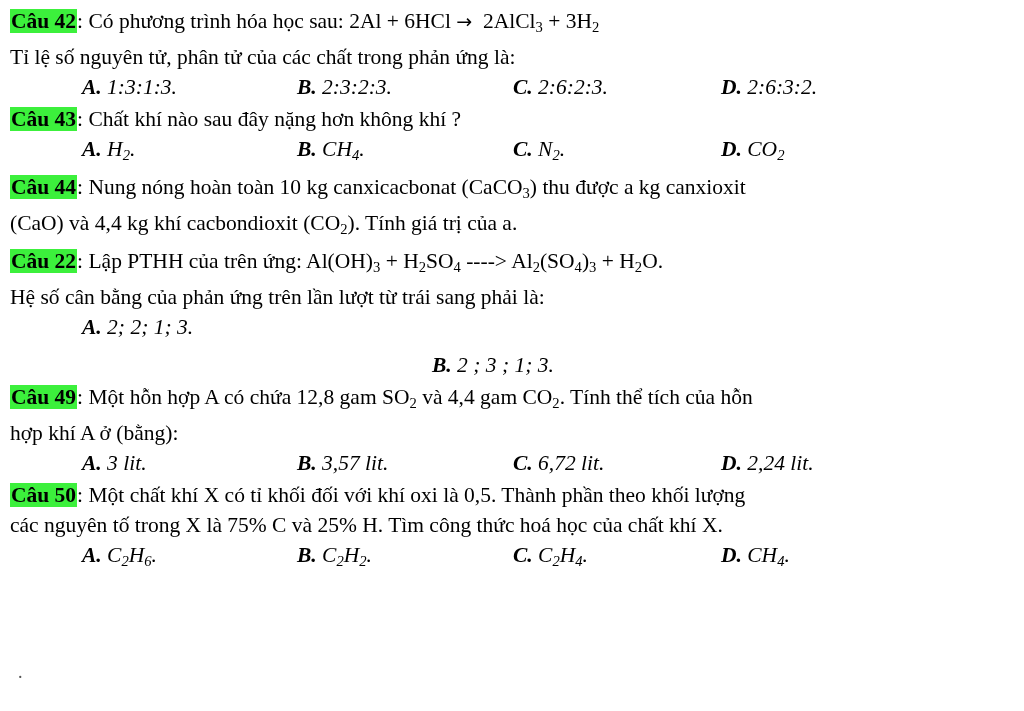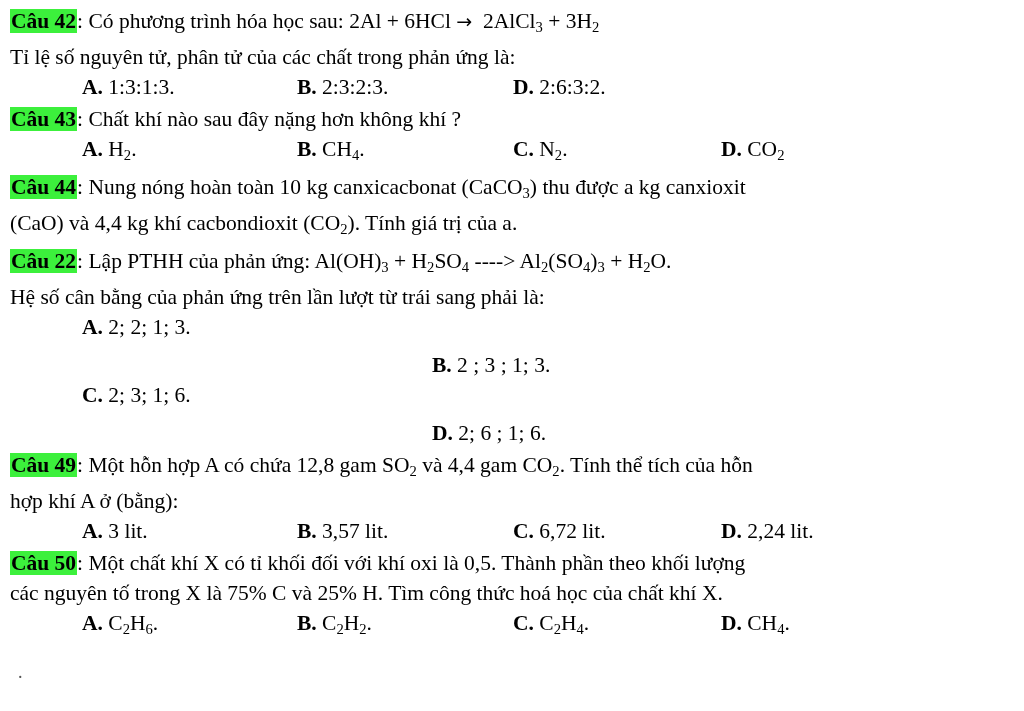--- a/index.html
+++ b/index.html
@@ -38,20 +38,21 @@
   .bold { font-weight: bold; }
   sub {
     font-size: 0.68em;
     vertical-align: -0.28em;
   }
   .opts {
     display: flex;
     font-size: 21.5px;
     line-height: 30px;
     margin-left: 72px;
+    font-style: italic;
   }
   .opts .opt {
     white-space: nowrap;
   }
   
   .opts.c4 .opt:nth-child(1) { width: 215px; }
   .opts.c4 .opt:nth-child(2) { width: 216px; }
   .opts.c4 .opt:nth-child(3) { width: 208px; }
   .opts.c4 .opt:nth-child(4) { width: auto; }
   
@@ -72,20 +73,21 @@
 <div class="page">
 
   <div class="qblock">
     <div class="line">
       <span class="tag">Câu 42</span><span>: Có phương trình hóa học sau: 2Al  +   6HCl</span>&nbsp;<span class="arrow">→</span>&nbsp;&nbsp;<span>2AlCl</span><sub>3</sub><span> + 3H</span><sub>2</sub>
     </div>
     <div class="line">Tỉ lệ số nguyên tử, phân tử của các chất trong phản ứng là:</div>
     <div class="opts c4">
       <div class="opt"><span class="bold">A.</span><span> 1:3:1:3.</span></div>
       <div class="opt"><span class="bold">B.</span><span> 2:3:2:3.</span></div>
+      <div class="opt"><span class="bold">C.</span><span> 2:6:2:3.</span></div>
       <div class="opt"><span class="bold">D.</span><span> 2:6:3:2.</span></div>
     </div>
   </div>
 
   <div class="qblock">
     <div class="line">
       <span class="tag">Câu 43</span><span>: Chất khí nào sau đây nặng hơn không khí ?</span>
     </div>
     <div class="opts c4">
       <div class="opt"><span class="bold">A.</span><span> H</span><sub>2</sub><span>.</span></div>
@@ -99,30 +101,26 @@
     <div class="line">
       <span class="tag">Câu 44</span><span>: Nung nóng hoàn toàn 10 kg canxicacbonat (CaCO</span><sub>3</sub><span>) thu được a kg canxioxit</span>
     </div>
     <div class="line">
       <span>(CaO) và 4,4 kg khí cacbondioxit (CO</span><sub>2</sub><span>). Tính giá trị của a.</span>
     </div>
   </div>
 
   <div class="qblock">
     <div class="line">
-      <span class="tag">Câu 22</span><span>: Lập PTHH của phản ứng: Al(OH)</span><sub>3</sub><span> + H</span><sub>2</sub><span>SO</span><sub>4</sub><span> ----&gt; Al</span><sub>2</sub><span>(SO</span><sub>4</sub><span>)</span><sub>3</sub><span> + H</span><sub>2</sub><span>O.</span>
+      <span class="tag">Câu 22</span><span>: Lập PTHH của trên ứng: Al(OH)</span><sub>3</sub><span> + H</span><sub>2</sub><span>SO</span><sub>4</sub><span> ----&gt; Al</span><sub>2</sub><span>(SO</span><sub>4</sub><span>)</span><sub>3</sub><span> + H</span><sub>2</sub><span>O.</span>
     </div>
     <div class="line">Hệ số cân bằng của phản ứng trên lần lượt từ trái sang phải là:</div>
     <div class="opts c2">
       <div class="opt"><span class="bold">A.</span><span> 2; 2; 1; 3.</span></div>
       <div class="opt"><span class="bold">B.</span><span> 2 ; 3 ; 1; 3.</span></div>
-    </div>
-    <div class="opts c2">
-      <div class="opt"><span class="bold">C.</span><span> 2; 3; 1; 6.</span></div>
-      <div class="opt"><span class="bold" title="D.">D.</span><span> 2; 6 ; 1; 6.</span></div>
     </div>
   </div>
 
   <div class="qblock">
     <div class="line">
       <span class="tag">Câu 49</span><span>: Một hỗn hợp A có chứa 12,8 gam SO</span><sub>2</sub><span> và 4,4 gam CO</span><sub>2</sub><span>. Tính thể tích của hỗn</span>
     </div>
     <div class="line">hợp khí A ở (bằng):</div>
     <div class="opts c4">
       <div class="opt"><span class="bold">A.</span><span> 3 lit.</span></div>

